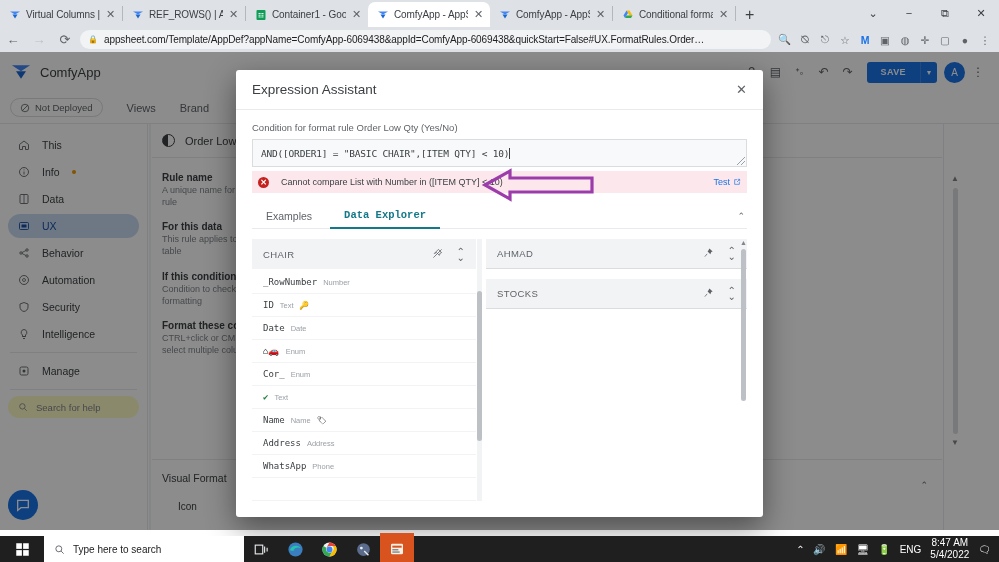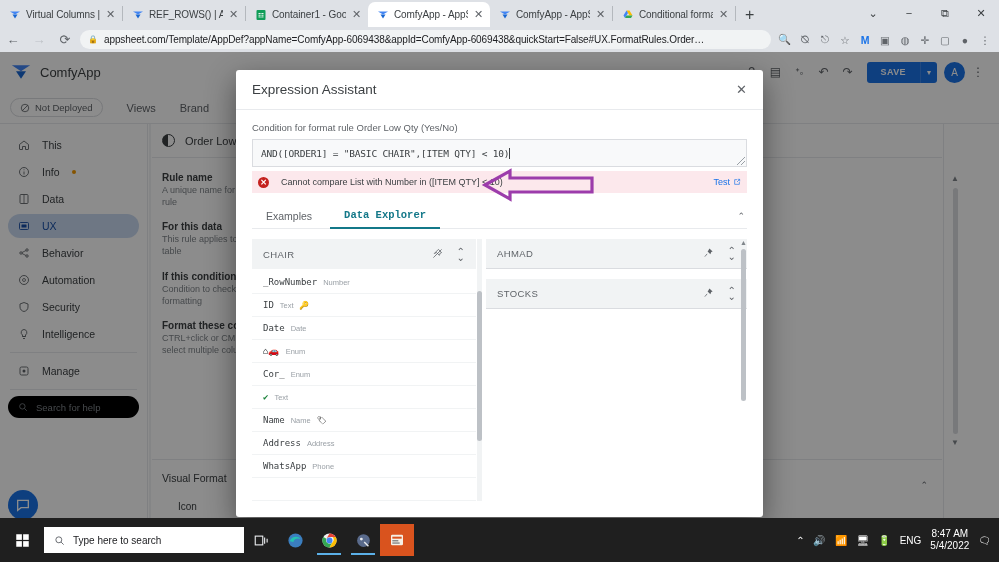--- a/index.html
+++ b/index.html
@@ -61,21 +61,21 @@
 
   .sidebar { position:absolute; top:72px; left:0; width:148px; height:406px; background:#ffffff;
              border-right:1px solid #e8eaed; padding-top:6px; }
   .side-item { display:flex; align-items:center; gap:12px; height:24px; margin:3px 8px; padding:0 10px;
                border-radius:12px; font-size:10.5px; color:#3c4043; }
   .side-item.active { background:#c9d9f0; color:#174ea6; }
   .side-ico { width:12px; height:12px; flex:none; }
   .side-dot { width:4px; height:4px; border-radius:50%; background:#f29900; }
   .side-sep { height:1px; background:#e8eaed; margin:6px 10px; }
   .help-search { display:flex; align-items:center; gap:8px; height:22px; margin:4px 8px; padding:0 10px;
-                 border-radius:11px; background:#000000; font-size:9.5px; color:#80868b; }
+                 border-radius:11px; background:#fef9c3; font-size:9.5px; color:#80868b; }
   .chat-bubble { position:absolute; left:8px; bottom:10px; width:30px; height:30px; border-radius:50%;
                  background:#1a73e8; display:flex; align-items:center; justify-content:center; }
 
   .panel-col { position:absolute; top:72px; left:149px; width:2px; height:406px; background:#f1f3f4; }
 
   .rule-panel { position:absolute; top:72px; left:152px; width:790px; height:406px; background:#ffffff; }
   .rule-head { display:flex; align-items:center; gap:10px; height:34px; padding:0 10px; border-bottom:1px solid #e8eaed;}
   .halfcircle { width:13px; height:13px; border-radius:50%; background:#3c4043;
                 background:linear-gradient(90deg,#3c4043 50%, #ffffff 50%); border:1.4px solid #3c4043; }
   .rule-title { font-size:11px; color:#3c4043; }
@@ -151,21 +151,21 @@
   .modal-foot { height:38px; border-top:1px solid #e8eaed; display:flex; align-items:center; padding:0 16px; }
   .help-link { font-size:10px; color:#1a73e8; }
   .foot-right { margin-left:auto; display:flex; align-items:center; gap:14px; }
   .cancel-btn { font-size:10px; color:#5f6368; }
   .save2-btn { background:#1a73e8; color:#fff; font-size:10px; border-radius:3px; padding:5px 16px; }
 
   
   .arrow-annot { position:absolute; left:480px; top:166px; width:120px; height:38px; pointer-events:none; }
 
   
-  .taskbar { position:absolute; left:0; bottom:0; width:999px; height:44px; background:#1f1f1f;
+  .taskbar { position:absolute; left:0; bottom:0; width:999px; height:26px; background:#1f1f1f;
              display:flex; align-items:center; }
   .start-btn { width:44px; height:32px; display:flex; align-items:center; justify-content:center; }
   .tb-search { width:200px; height:26px; background:#ffffff; display:flex; align-items:center; gap:8px;
                padding:0 10px; }
   .tb-search .stext { font-size:10px; color:#202124; }
   .tb-app { width:34px; height:32px; display:flex; align-items:center; justify-content:center; position:relative; }
   .tb-app.act::after { content:''; position:absolute; bottom:1px; left:5px; right:5px; height:2px; background:#5bb0e8; }
   .tb-app.orange { background:#d9531e; }
   .tray { margin-left:auto; display:flex; align-items:center; gap:9px; padding-right:8px; color:#ffffff; }
   .tray span { font-size:10px; }

